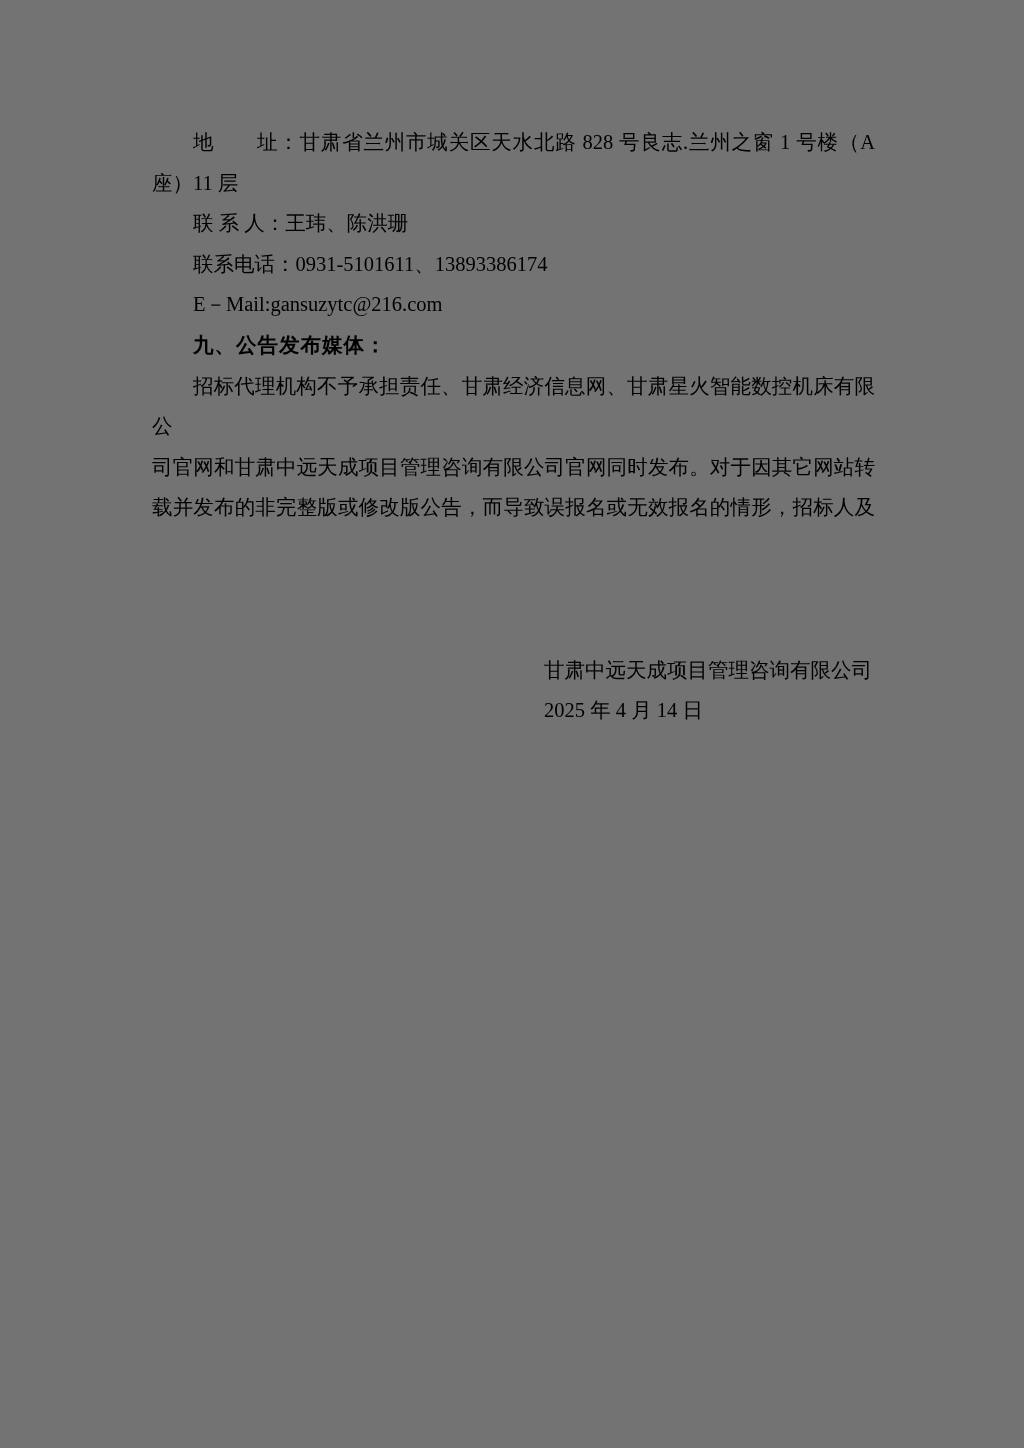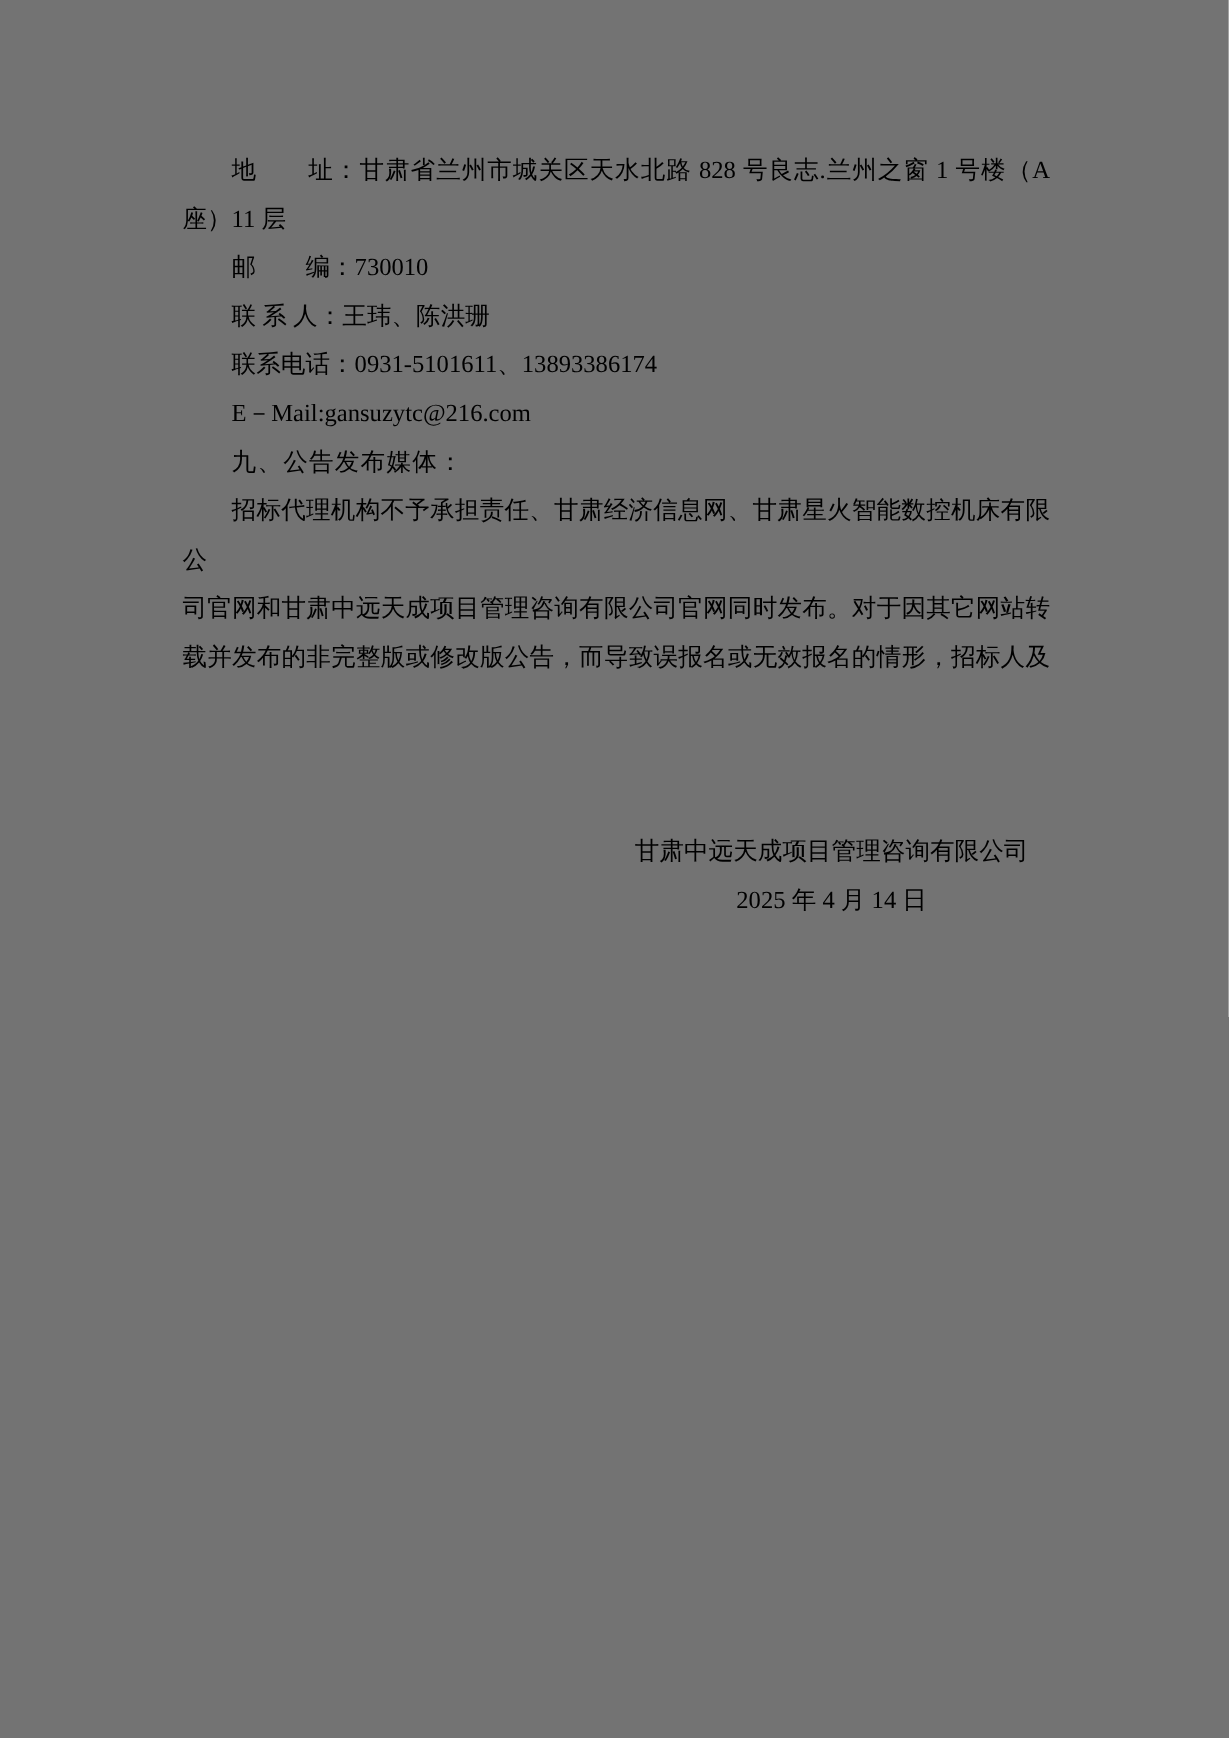--- a/index.html
+++ b/index.html
@@ -17,41 +17,39 @@
     left: 152px;
     top: 122px;
     width: 723px;
     font-size: 20.5px;
     line-height: 40.6px;
   }
   .line { margin: 0; white-space: normal; }
   .indent { text-indent: 41px; }
   .jfull { text-align: justify; text-align-last: justify; }
   .heading {
-    font-weight: normal;
+    font-weight: bold;
     font-family: "Liberation Sans", "DejaVu Sans", sans-serif;
     letter-spacing: 1px;
   }
   .spacer { height: 121.8px; }
   .signature {
     width: fit-content;
     margin-left: auto;
-    margin-right: 18px;
-    text-align: center;
+    margin-right: 3px;
   }
 </style>
 </head>
 <body>
 
 <div class="page">
   <div class="content">
 
     <p class="line indent jfull">地　　址：甘肃省兰州市城关区天水北路 828 号良志.兰州之窗 1 号楼（A</p>
     <p class="line">座）11 层</p>
-    <p class="line indent">邮　　编：730010</p>
     <p class="line indent">联 系 人：王玮、陈洪珊</p>
     <p class="line indent">联系电话：0931-5101611、13893386174</p>
     <p class="line indent">E－Mail:gansuzytc@216.com</p>
 
     <p class="line indent heading">九、公告发布媒体：</p>
 
     <p class="line indent jfull">招标代理机构不予承担责任、甘肃经济信息网、甘肃星火智能数控机床有限公</p>
     <p class="line jfull">司官网和甘肃中远天成项目管理咨询有限公司官网同时发布。对于因其它网站转</p>
     <p class="line jfull">载并发布的非完整版或修改版公告，而导致误报名或无效报名的情形，招标人及</p>
 

